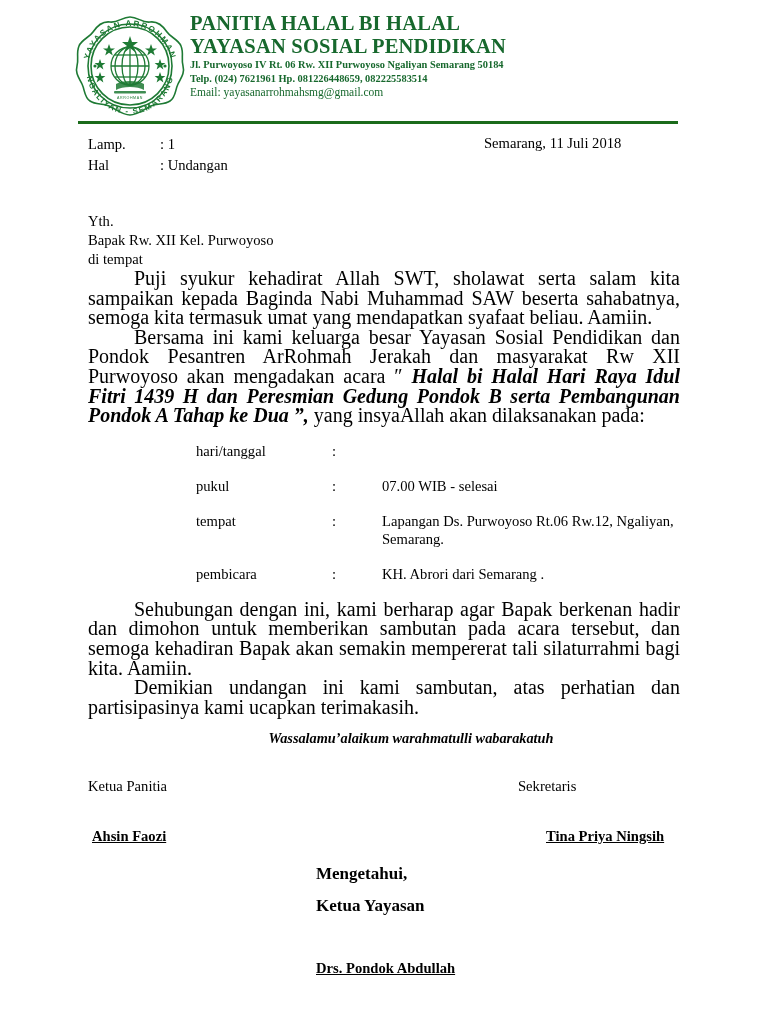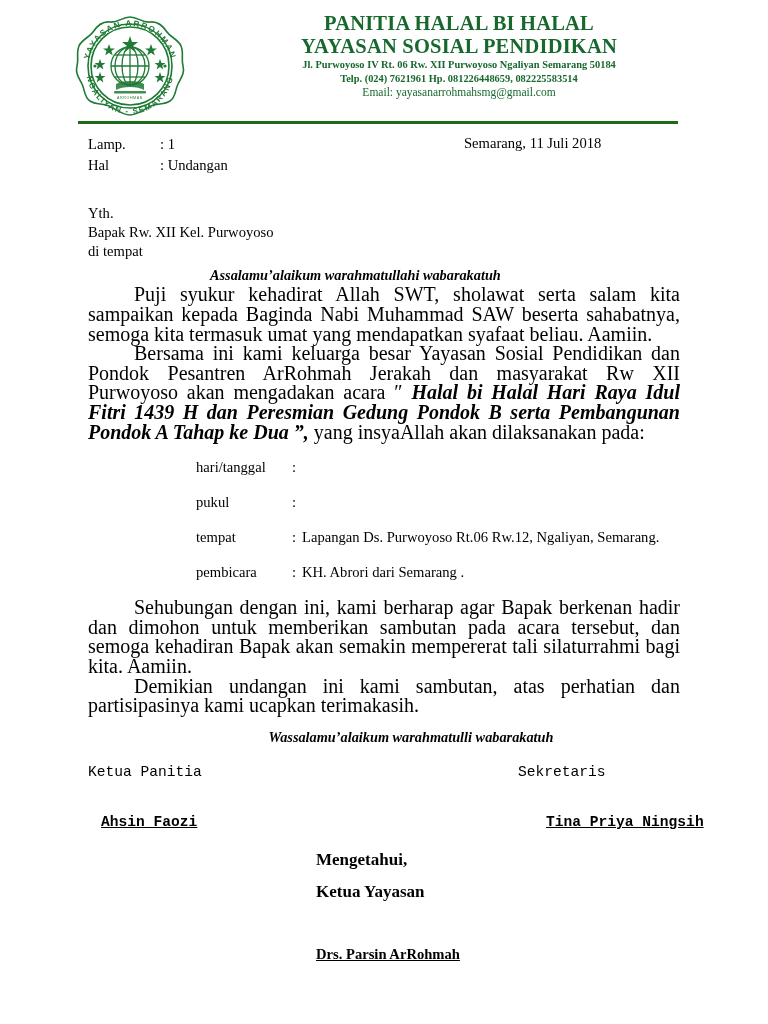--- a/index.html
+++ b/index.html
@@ -36,21 +36,21 @@
     width: 124px;
     height: 104px;
   }
   .logo-svg { display:block; }
 
   .head-text {
     position: absolute;
     left: 190px;
     right: 40px;
     top: 12px;
-    text-align: center;
+    text-align: left;
     color: #17682d;
   }
   .head-line1, .head-line2 {
     font-weight: bold;
     font-size: 20.5px;
     letter-spacing: 0.2px;
     line-height: 23px;
     white-space: nowrap;
   }
   .head-line3 {
@@ -94,27 +94,27 @@
   .ref-block { position: relative; height: 62px; }
   .ref-row {
     display: flex;
     line-height: 20.5px;
     font-size: 14.6px;
   }
   .ref-label { width: 72px; flex: none; }
   .ref-value { flex: none; }
   .ref-date {
     position: absolute;
-    left: 376px;
+    left: 396px;
     top: 0;
     font-size: 14.6px;
     white-space: nowrap;
   }
 
-  .addressee { margin-top: 8px; line-height: 19px; font-size: 14.6px; }
+  .addressee { margin-top: 16px; line-height: 19px; font-size: 14.6px; }
   .addressee div { line-height: 19px; }
 
   .salam {
     font-weight: bold;
     font-style: italic;
     font-size: 14.3px;
     margin-top: 5px;
     margin-left: 122px;
   }
 
@@ -133,40 +133,41 @@
   
   .details {
     margin-top: 16px;
     margin-left: 108px;
     font-size: 14.6px;
   }
   .det-row {
     display: flex;
     margin-bottom: 17px;
     line-height: 18px;
+    gap: 40px;
   }
   .det-label { width: 96px; flex: none; }
   .det-colon { width: 10px; flex: none; }
   .det-value { flex: 1; }
 
   .closing-salam {
     text-align: center;
     font-weight: bold;
     font-style: italic;
     font-size: 14.3px;
     margin-top: 12px;
     padding-left: 54px;
   }
 
   
-  .sig-block { margin-top: 16px; position: relative; height: 70px; font-family: Liberation Mono, monospace; }
+  .sig-block { margin-top: 28px; position: relative; height: 70px; }
   .sig-left-title { position: absolute; left: 0; top: 0; font-size: 14.6px; }
   .sig-right-title { position: absolute; left: 430px; top: 0; font-size: 14.6px; }
   .sig-left-name {
-    position: absolute; left: 13px; top: 50px;
+    position: absolute; left: 4px; top: 50px;
     font-weight: bold; text-decoration: underline; font-size: 14.6px;
   }
   .sig-right-name {
     position: absolute; left: 458px; top: 50px;
     font-weight: bold; text-decoration: underline; font-size: 14.6px;
     white-space: nowrap;
   }
 
   .know-block { margin-top: 18px; margin-left: 228px; }
   .know-line {
@@ -280,34 +281,34 @@
       </div>
       <div class="ref-date">Semarang, 11 Juli 2018</div>
     </div>
 
     <div class="addressee">
       <div>Yth.</div>
       <div>Bapak Rw. XII Kel. Purwoyoso</div>
       <div>di tempat</div>
     </div>
 
-    <div class="salam">Assalamu’alaikum warahmatullahi wabarakatuh</div>
 
     <p class="para para-gap">Puji syukur kehadirat Allah SWT, sholawat serta salam kita sampaikan kepada Baginda Nabi Muhammad SAW beserta sahabatnya, semoga kita termasuk umat yang mendapatkan syafaat beliau. Aamiin.</p>
 
     <p class="para para-gap"><span>Bersama ini kami keluarga besar Yayasan Sosial Pendidikan dan Pondok Pesantren ArRohmah Jerakah dan masyarakat Rw XII Purwoyoso akan mengadakan acara ″ </span><span class="bolditalic">Halal bi Halal Hari Raya Idul Fitri 1439 H dan Peresmian Gedung Pondok B serta Pembangunan Pondok A Tahap ke Dua ”,</span><span> yang insyaAllah akan dilaksanakan pada:</span></p>
 
     <div class="details">
       <div class="det-row">
         <span class="det-label">hari/tanggal</span>
         <span class="det-colon">:</span>
       </div>
       <div class="det-row">
         <span class="det-label">pukul</span>
         <span class="det-colon">:</span>
+        <span class="det-value">07.00 WIB - selesai</span>
       </div>
       <div class="det-row">
         <span class="det-label">tempat</span>
         <span class="det-colon">:</span>
         <span class="det-value">Lapangan Ds. Purwoyoso Rt.06 Rw.12, Ngaliyan, Semarang.</span>
       </div>
       <div class="det-row">
         <span class="det-label">pembicara</span>
         <span class="det-colon">:</span>
         <span class="det-value">KH. Abrori dari Semarang .</span>
@@ -323,17 +324,17 @@
     <div class="sig-block">
       <div class="sig-left-title">Ketua Panitia</div>
       <div class="sig-right-title">Sekretaris</div>
       <div class="sig-left-name">Ahsin Faozi</div>
       <div class="sig-right-name">Tina Priya Ningsih</div>
     </div>
 
     <div class="know-block">
       <div class="know-line">Mengetahui,</div>
       <div class="know-line">Ketua Yayasan</div>
-      <div class="know-name">Drs. Parsin ArRohmah</div>
+      <div class="know-name">Drs. Pondok Abdullah</div>
     </div>
 
   </div>
 </div>
 
 </body></html>

